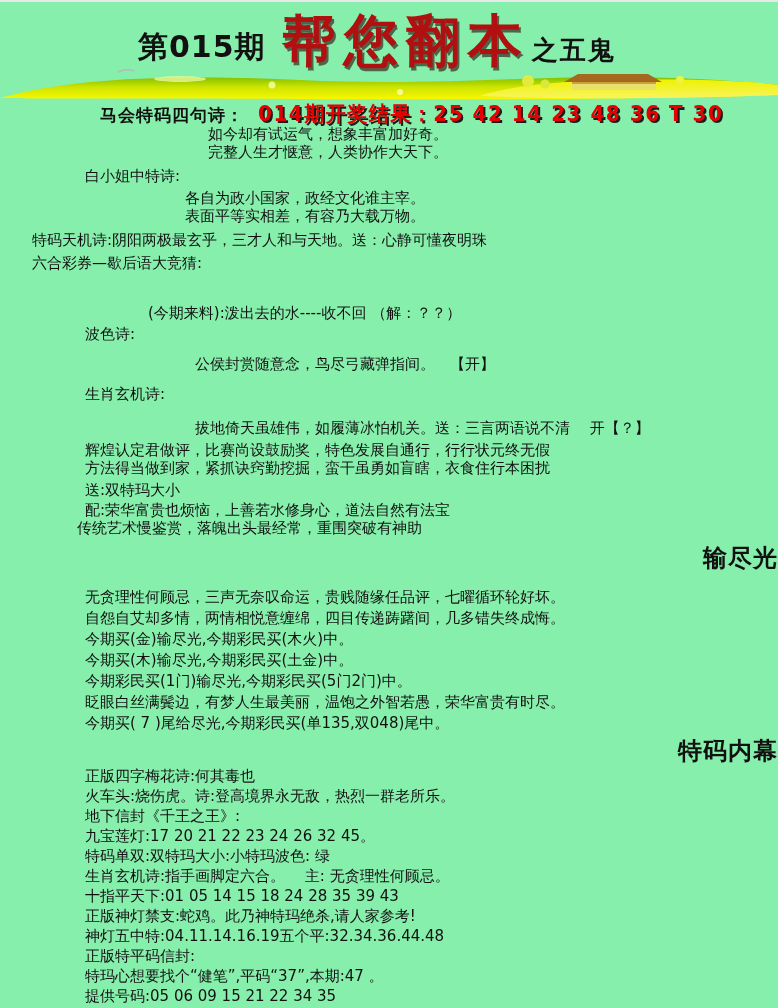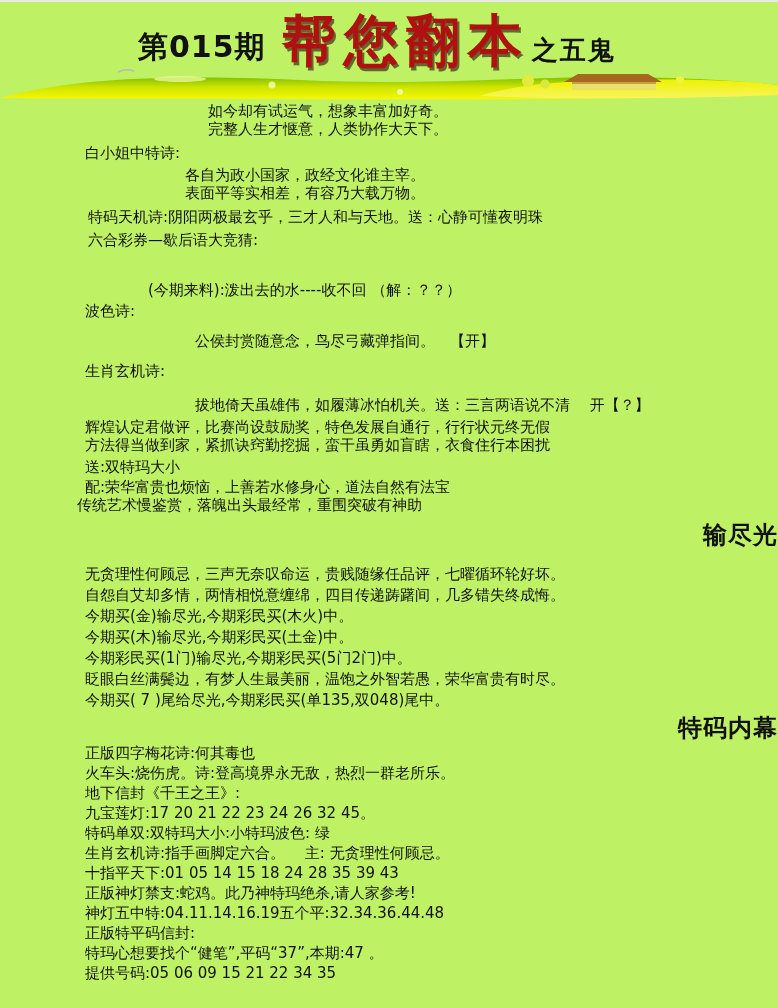--- a/index.html
+++ b/index.html
@@ -1,20 +1,20 @@
 <!DOCTYPE html>
 <html><head>
 <meta charset="utf-8">
 <style>
   html,body{margin:0;padding:0;background:#d8d8d8;}
   .page{
     position:relative;
     width:778px;height:1008px;
     margin:0 auto;
-    background:#bef264;
+    background:#86efac;
     font-family:"DejaVu Sans","Liberation Sans",sans-serif;
     color:#111;
     overflow:hidden;
     border-top:2px solid #e9e9e9;
     box-sizing:border-box;
   }
   
   .title-row{
     display:flex;align-items:flex-end;
     padding:10px 0 0 138px;height:54px;box-sizing:content-box;
@@ -35,21 +35,21 @@
   .result-label{font-size:17px;font-weight:bold;letter-spacing:1px;}
   .result-text{
     font-size:20px;font-weight:bold;color:#e60000;
     letter-spacing:1.5px;margin-left:14px;
     text-shadow:2px 2px 0 #1c1c1c;
     transform:scaleY(1.05);
   }
   
   .ln{font-size:15px;line-height:18px;white-space:pre;}
   .b{font-weight:normal;}
-  .ind68{margin-left:88px;}
+  .ind68{margin-left:32px;}
   .ind85{margin-left:85px;}
   .ind105{margin-left:77px;}
   .ind148{margin-left:148px;}
   .ind185{margin-left:185px;}
   .ind195{margin-left:195px;}
   .ind208{margin-left:208px;}
   .mt2{margin-top:2px;}.mt3{margin-top:3px;}.mt4{margin-top:4px;}
   .mt5{margin-top:5px;}.mt6{margin-top:6px;}.mt8{margin-top:8px;}
   .mt12{margin-top:12px;}.mt16{margin-top:16px;}.mt22{margin-top:32px;}
   .h2{
@@ -95,20 +95,24 @@
         <path d="M572,14 h84 v2 h-84 Z" fill="#caa23a"></path>
       </g>
       <g>
         <circle cx="528" cy="13" r="6" fill="#e3ea3e"></circle>
         <circle cx="545" cy="16" r="4.5" fill="#d8e93c"></circle>
         <circle cx="680" cy="12" r="4" fill="#eff33c"></circle>
       </g>
     </svg>
   </div>
 
+  <div class="result-row">
+    <span class="result-label">马会特码四句诗：</span>
+    <span class="result-text">014期开奖结果：25 42 14 23 48 36 T 30</span>
+  </div>
 
   <div class="ln ind208 mt2">如今却有试运气，想象丰富加好奇。</div>
   <div class="ln ind208">完整人生才惬意，人类协作大天下。</div>
 
   <div class="ln ind85 b mt6">白小姐中特诗:</div>
   <div class="ln ind185 mt4">各自为政小国家，政经文化谁主宰。</div>
   <div class="ln ind185">表面平等实相差，有容乃大载万物。</div>
 
   <div class="ln ind68 mt6"><span class="b">特码天机诗:</span><span>阴阳两极最玄乎，三才人和与天地。送：心静可懂夜明珠</span></div>
 

